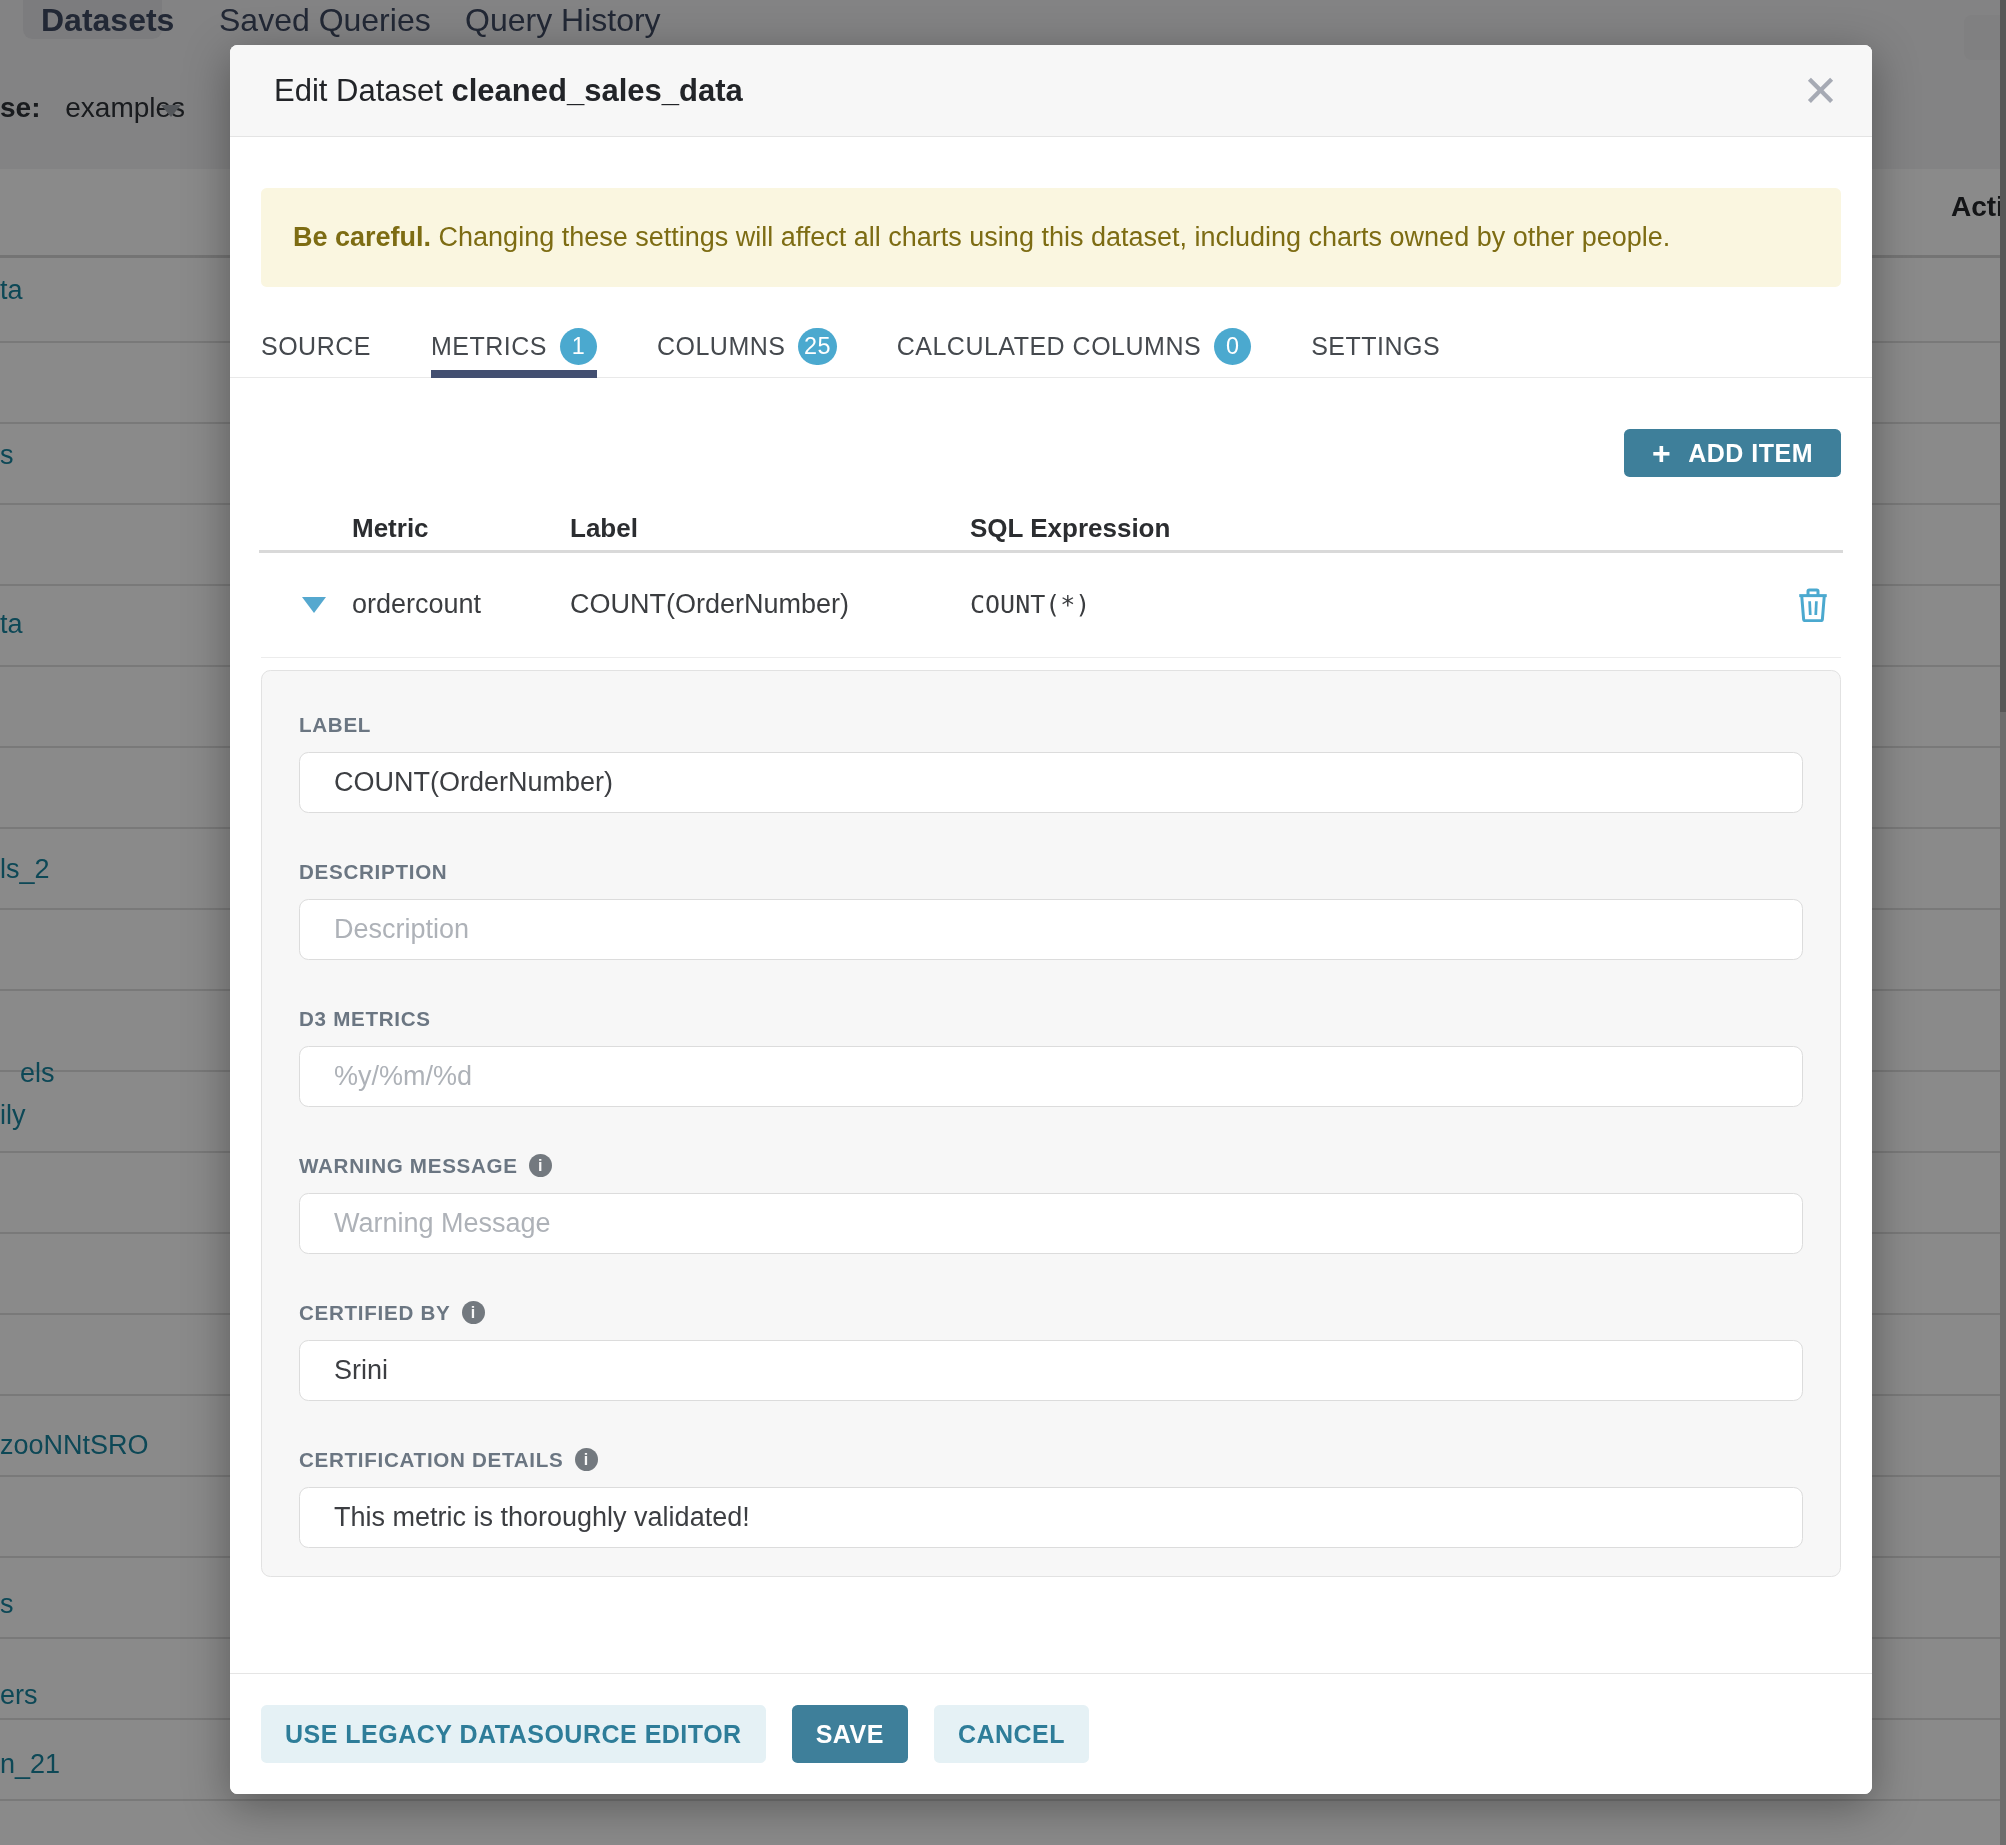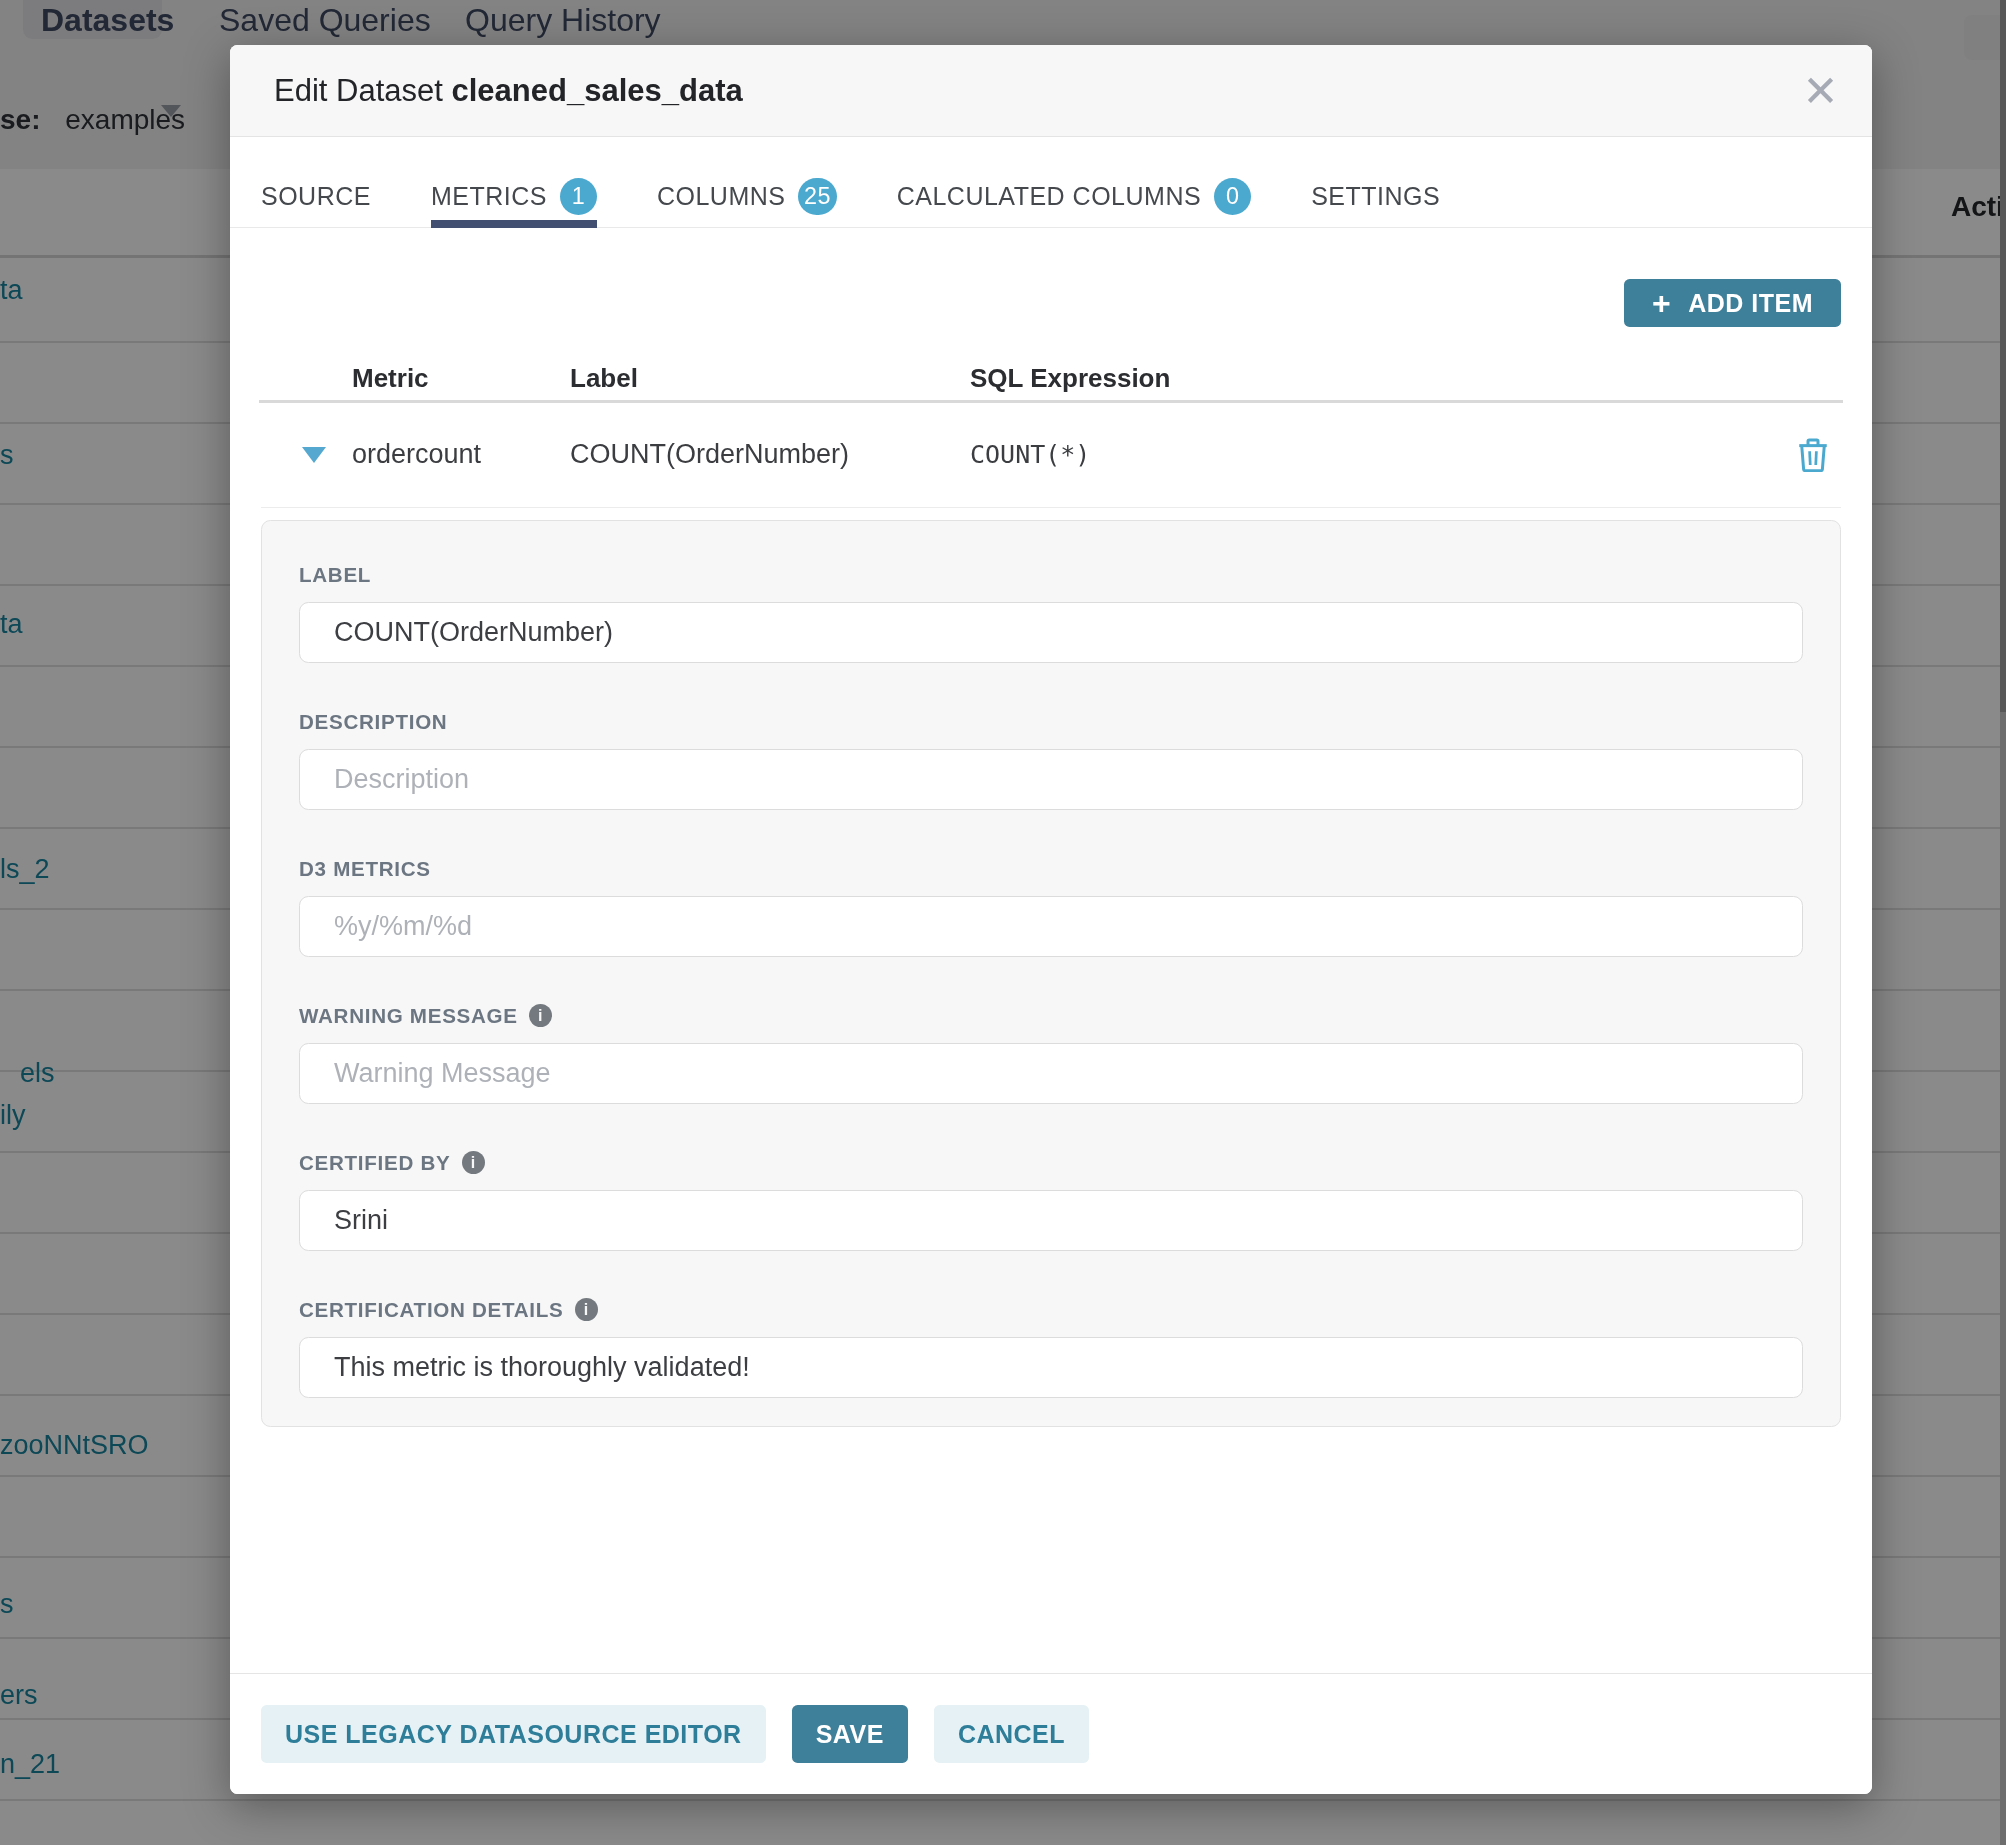--- a/index.html
+++ b/index.html
@@ -5,21 +5,21 @@
   html,body{margin:0;padding:0;}
   body{width:2007px;height:1846px;overflow:hidden;font-family:"Liberation Sans",sans-serif;background:#ffffff;}
   .stage{position:absolute;top:0;left:0;width:2007px;height:1846px;overflow:hidden;}
 
   
   .bg-page{position:absolute;inset:0;background:#ffffff;}
   .bg-topband{position:absolute;top:0;left:0;width:2007px;height:169px;background:#f2f2f4;}
   .bg-navtab-pill{position:absolute;top:-13px;left:22.5px;width:139px;height:52px;background:#e6e6e9;border-radius:9.4px;}
   .bg-navtab{position:absolute;top:1.9px;font-size:32px;color:#3f4a63;white-space:nowrap;}
   .bg-navtab.active{font-weight:700;}
-  .bg-filter{position:absolute;top:92px;left:0;font-size:28px;color:#2f3338;white-space:nowrap;margin-top:12px;}
+  .bg-filter{position:absolute;top:92px;left:0;font-size:28px;color:#2f3338;white-space:nowrap;}
   .bg-filter b{font-weight:700;}
   .bg-filter-caret{position:absolute;top:105px;left:161px;width:0;height:0;border-left:10.3px solid transparent;border-right:10.3px solid transparent;border-top:12px solid #9aa0a6;}
   .bg-table{position:absolute;top:262px;left:0;width:2007px;height:1583px;
      background:repeating-linear-gradient(to bottom,transparent 0px,transparent 79px,#dfdfdf 79px,#dfdfdf 81px);}
   .bg-headline{position:absolute;top:255px;left:0;width:2007px;height:2.8px;background:#d6d6d6;}
   .bg-actions{position:absolute;top:191px;left:1951px;font-size:28px;font-weight:700;color:#26282c;white-space:nowrap;}
   .bg-frag{position:absolute;left:0;font-size:27px;color:#1985a0;white-space:nowrap;}
   .bg-addbtn-cut{position:absolute;top:15px;left:1964px;width:56px;height:45px;background:#ececee;border-radius:7.5px;}
   .bg-scrollbar{position:absolute;top:0;right:0;width:7.5px;height:1846px;background:#c9c9c9;}
   .bg-scrollthumb{position:absolute;top:0;right:0;width:7.5px;height:712px;background:#a2a2a2;}
@@ -124,20 +124,23 @@
 
     <div class="modal-header">
       <div class="modal-title">
         <span>Edit Dataset </span><span class="ds-name">cleaned_sales_data</span>
       </div>
       <div class="close-btn">✕</div>
     </div>
 
     <div class="modal-body">
 
+      <div class="warn-banner">
+        <b>Be careful.</b><span> Changing these settings will affect all charts using this dataset, including charts owned by other people.</span>
+      </div>
 
       <div class="tabs-row">
         <div class="tab">
           <span>SOURCE</span>
 
         </div>
         <div class="tab active">
           <span>METRICS</span>
           <span class="badge">1</span>
           <span class="underline"></span>

